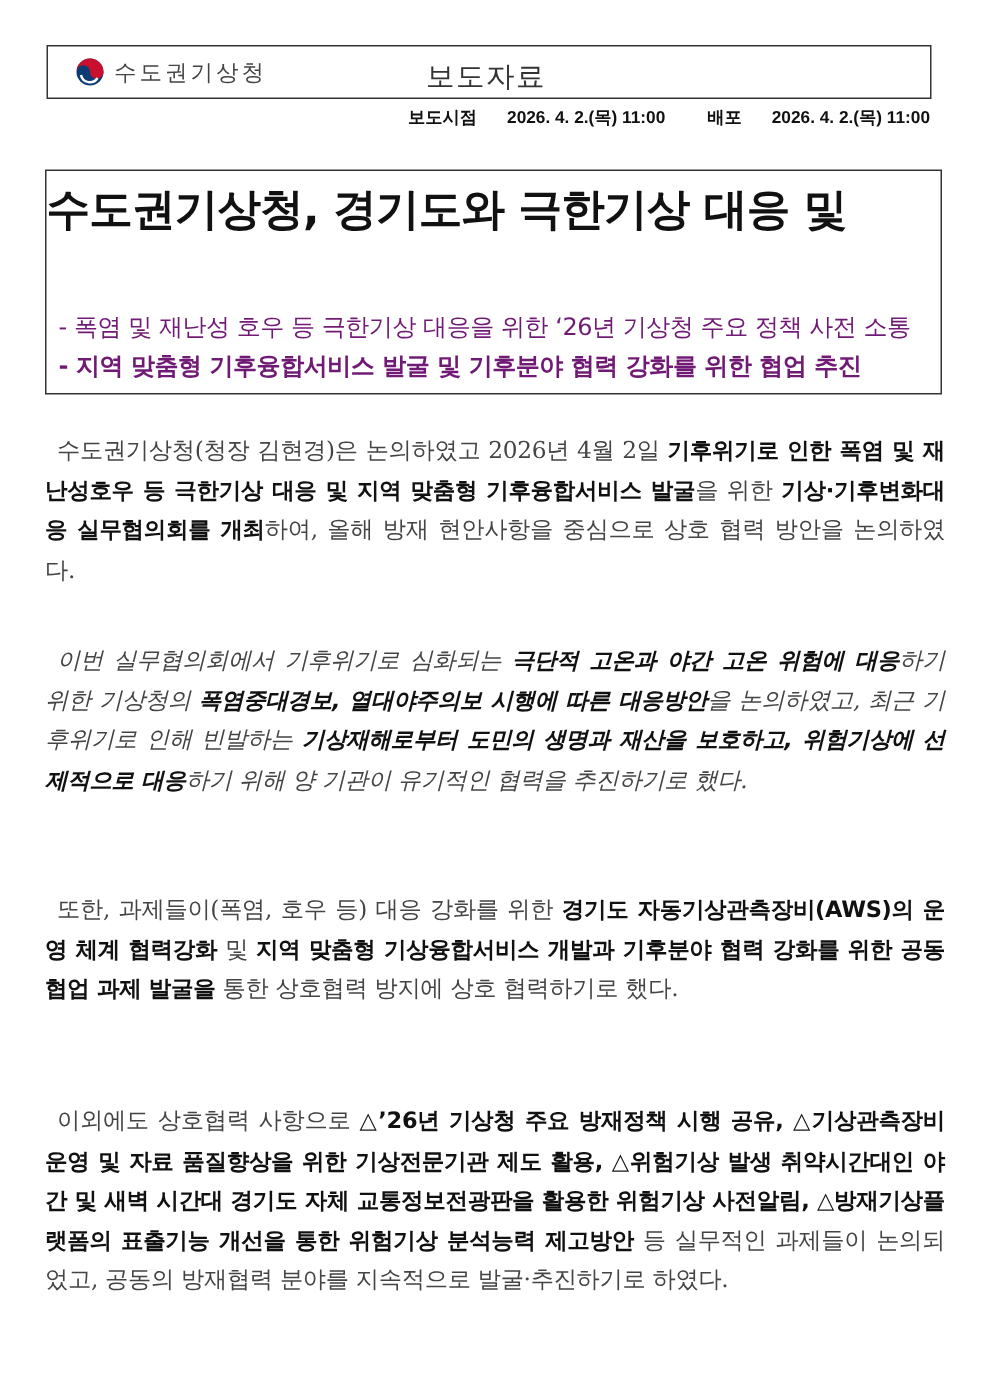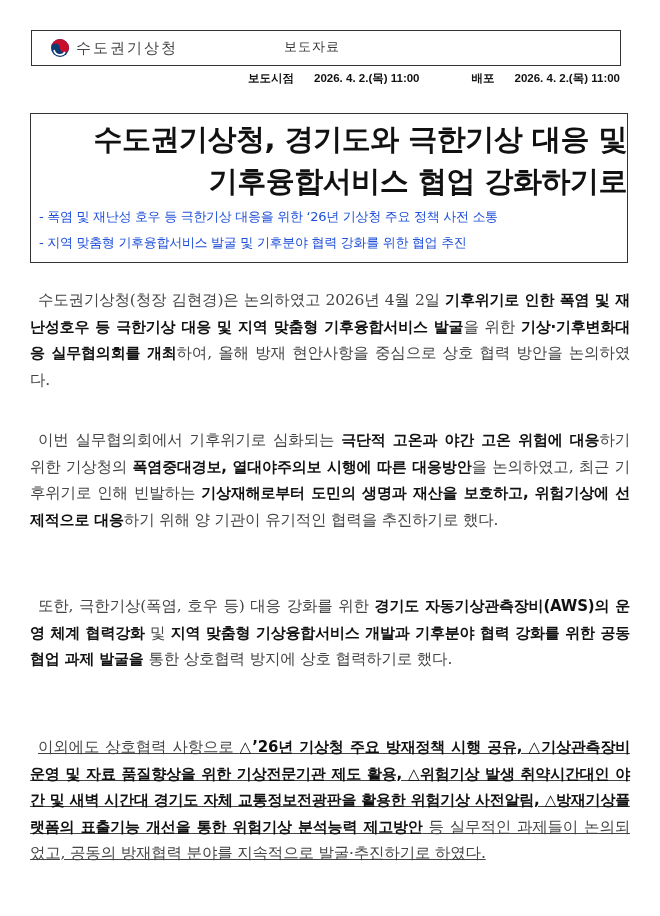--- a/index.html
+++ b/index.html
@@ -14,61 +14,61 @@
   }
   .logo-wrap { position: absolute; left: 18px; top: 7px; display: flex; align-items: center; }
   .logo-icon { width: 20px; height: 20px; margin-right: 6px; }
   .agency-name {
     font-family: "DejaVu Sans", "Liberation Sans", sans-serif;
     font-size: 15px; color: #444; letter-spacing: 2px;
   }
   .doc-type {
     position: absolute; left: 252px; top: 7px;
     font-family: "DejaVu Sans", "Liberation Sans", sans-serif;
-    font-size: 13px; color: #333; letter-spacing: 1px;
+    font-size: 19px; color: #333; letter-spacing: 1px;
   }
   .date-line {
     position: absolute; right: 40px; top: 71px;
     font-family: "Liberation Sans", "DejaVu Sans", sans-serif;
     font-size: 11.5px; font-weight: bold; color: #111; white-space: pre;
     display: flex; gap: 0;
   }
-  .date-line .lbl { margin-right: 20px; margin-left: 24px; }
+  .date-line .lbl { margin-right: 20px; }
   .date-line .val { margin-right: 28px; text-align: right; }
   .date-line .val.last { margin-right: 0; }
 
   .title-box {
     position: absolute; left: 30px; top: 113px; width: 598px; height: 150px;
     border: 1.5px solid #333; box-sizing: border-box;
   }
   .title-line {
-    position: absolute; left: 0; width: 100%; text-align: right;
+    position: absolute; left: 0; width: 100%; text-align: left;
     font-family: "DejaVu Sans", "Liberation Sans", sans-serif;
     font-weight: bold; font-size: 29px; color: #111; letter-spacing: -0.5px;
   }
   .title-line.l1 { top: 6px; }
   .title-line.l2 { top: 48px; padding-left: 20px; box-sizing: border-box; }
   .sub-line {
     position: absolute; left: 8px;
     font-family: "DejaVu Sans", "Liberation Sans", sans-serif;
-    font-size: 13px; color: #1d4ed8; white-space: nowrap; letter-spacing: -0.3px;
+    font-size: 16px; color: #701a75; white-space: nowrap; letter-spacing: -0.3px;
   }
   .sub-line.s1 { top: 94px; }
-  .sub-line.s2 { top: 120px; }
+  .sub-line.s2 { top: 120px; font-weight: bold; }
 
   .para {
     position: absolute; left: 30px; width: 600px;
     font-size: 15.5px; line-height: 26.5px; color: #444;
     text-align: justify; letter-spacing: -0.2px;
   }
   .para b { color: #111; font-family: "DejaVu Sans", "Liberation Sans", sans-serif; font-weight: bold; font-size: 15px; }
   .p1 { top: 287px; }
-  .p2 { top: 427px; }
+  .p2 { top: 427px; font-style: italic; }
   .p3 { top: 593px; }
-  .p4 { top: 734px; text-decoration: underline; }
+  .p4 { top: 734px; }
   .indent { display: inline-block; width: 8px; }
 </style>
 </head>
 <body>
 
 <div class="header-box">
   <div class="logo-wrap">
     <svg class="logo-icon" viewBox="0 0 20 20">
       <circle cx="10" cy="10" r="9" fill="#0b3b73"></circle>
       <path d="M1 10 A9 9 0 0 1 19 10 A4.5 4.5 0 0 1 10 10 A4.5 4.5 0 0 0 1 10 Z" fill="#c8102e"></path>
@@ -82,24 +82,23 @@
 
 <div class="date-line">
   <span class="lbl">보도시점</span>
   <span class="val">2026. 4. 2.(목) 11:00</span>
   <span class="lbl">배포</span>
   <span class="val last">2026. 4. 2.(목) 11:00</span>
 </div>
 
 <div class="title-box">
   <div class="title-line l1">수도권기상청, 경기도와 극한기상 대응 및</div>
-  <div class="title-line l2">기후융합서비스 협업 강화하기로</div>
   <div class="sub-line s1">- 폭염 및 재난성 호우 등 극한기상 대응을 위한 ‘26년 기상청 주요 정책 사전 소통</div>
   <div class="sub-line s2">- 지역 맞춤형 기후융합서비스 발굴 및 기후분야 협력 강화를 위한 협업 추진</div>
 </div>
 
 <div class="para p1"><span class="indent"></span><span>수도권기상청(청장 김현경)은 논의하였고 2026년 4월 2일 </span><b>기후위기로 인한 폭염 및 재난성호우 등 극한기상 대응 및 지역 맞춤형 기후융합서비스 발굴</b><span>을 위한 </span><b>기상·기후변화대응 실무협의회를 개최</b><span>하여, 올해 방재 현안사항을 중심으로 상호 협력 방안을 논의하였다.</span></div>
 
 <div class="para p2"><span class="indent"></span><span>이번 실무협의회에서 기후위기로 심화되는 </span><b>극단적 고온과 야간 고온 위험에 대응</b><span>하기 위한 기상청의 </span><b>폭염중대경보, 열대야주의보 시행에 따른 대응방안</b><span>을 논의하였고, 최근 기후위기로 인해 빈발하는 </span><b>기상재해로부터 도민의 생명과 재산을 보호하고, 위험기상에 선제적으로 대응</b><span>하기 위해 양 기관이 유기적인 협력을 추진하기로 했다.</span></div>
 
-<div class="para p3"><span class="indent"></span><span>또한, 극한기상(폭염, 호우 등) 대응 강화를 위한 </span><b>경기도 자동기상관측장비(AWS)의 운영 체계 협력강화</b><span> 및 </span><b>지역 맞춤형 기상융합서비스 개발과 기후분야 협력 강화를 위한 공동협업 과제 발굴을</b><span> 통한 상호협력 방지에 상호 협력하기로 했다.</span></div>
+<div class="para p3"><span class="indent"></span><span>또한, 과제들이(폭염, 호우 등) 대응 강화를 위한 </span><b>경기도 자동기상관측장비(AWS)의 운영 체계 협력강화</b><span> 및 </span><b>지역 맞춤형 기상융합서비스 개발과 기후분야 협력 강화를 위한 공동협업 과제 발굴을</b><span> 통한 상호협력 방지에 상호 협력하기로 했다.</span></div>
 
 <div class="para p4"><span class="indent"></span><span>이외에도 상호협력 사항으로 </span><b>△’26년 기상청 주요 방재정책 시행 공유, △기상관측장비 운영 및 자료 품질향상을 위한 기상전문기관 제도 활용, △위험기상 발생 취약시간대인 야간 및 새벽 시간대 경기도 자체 교통정보전광판을 활용한 위험기상 사전알림, △방재기상플랫폼의 표출기능 개선을 통한 위험기상 분석능력 제고방안</b><span> 등 실무적인 과제들이 논의되었고, 공동의 방재협력 분야를 지속적으로 발굴·추진하기로 하였다.</span></div>
 
 </body></html>

